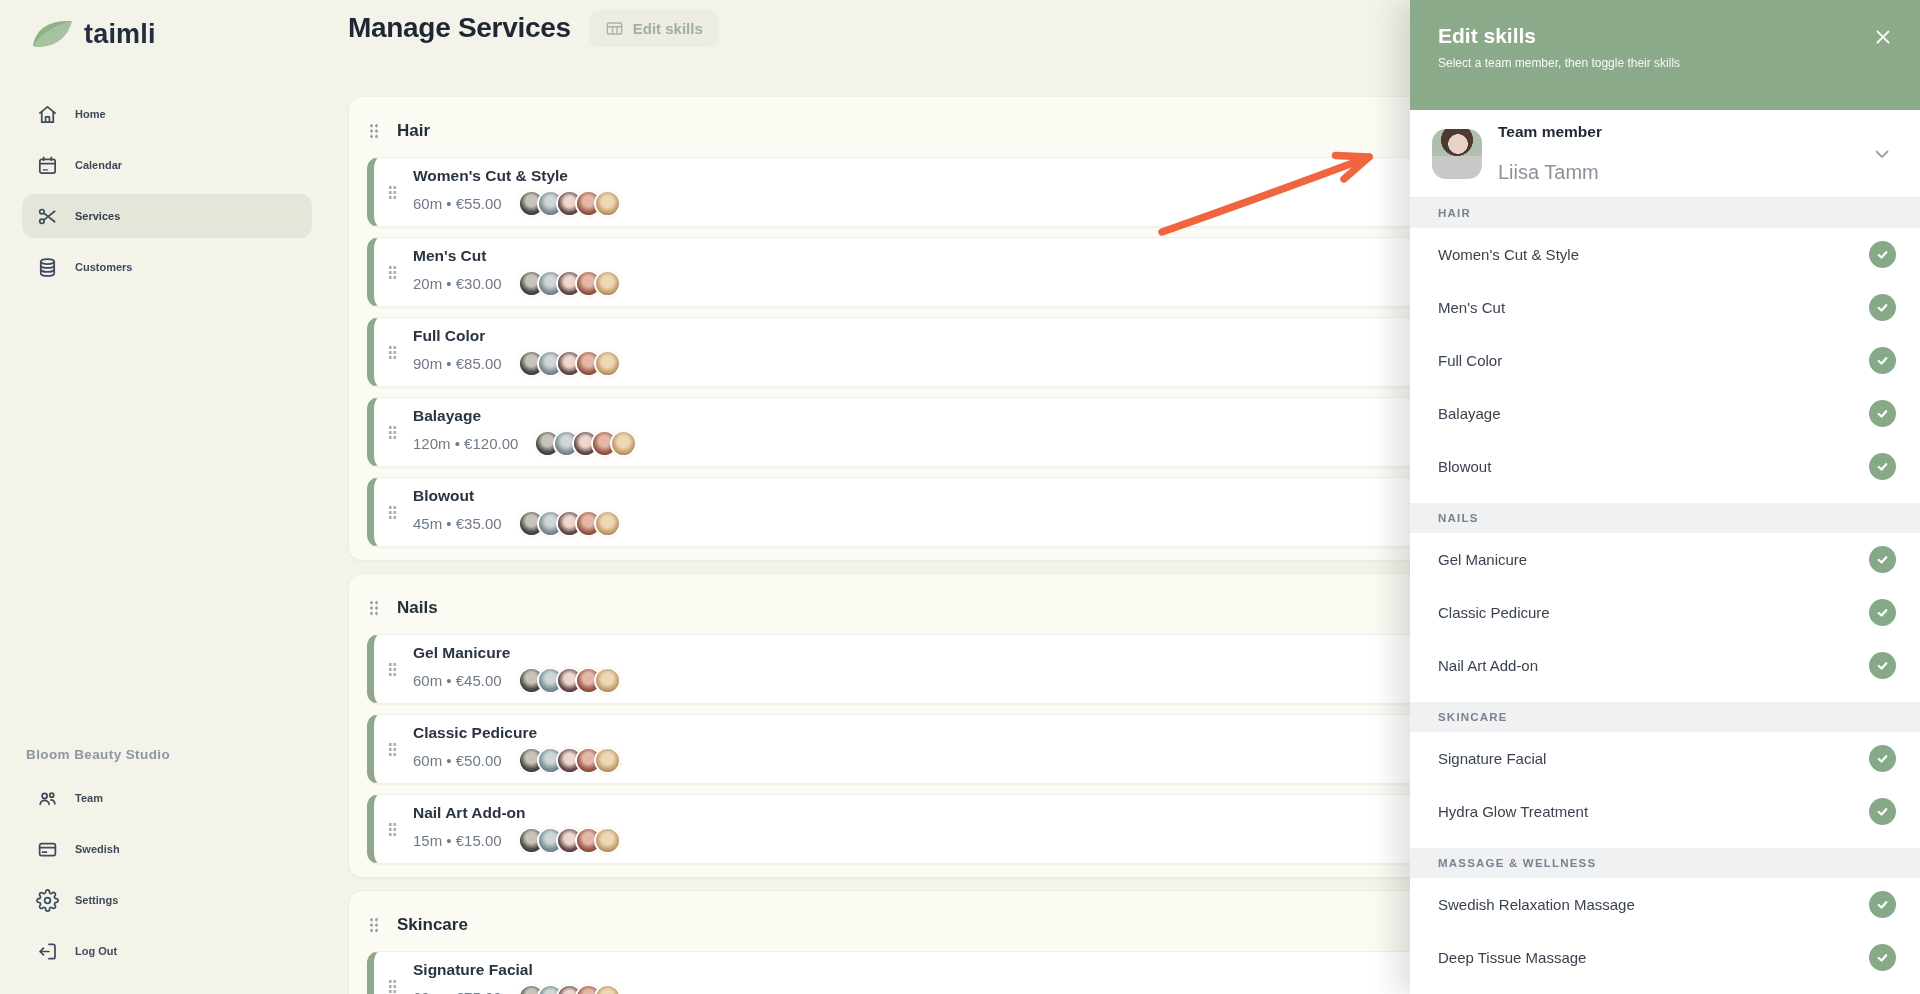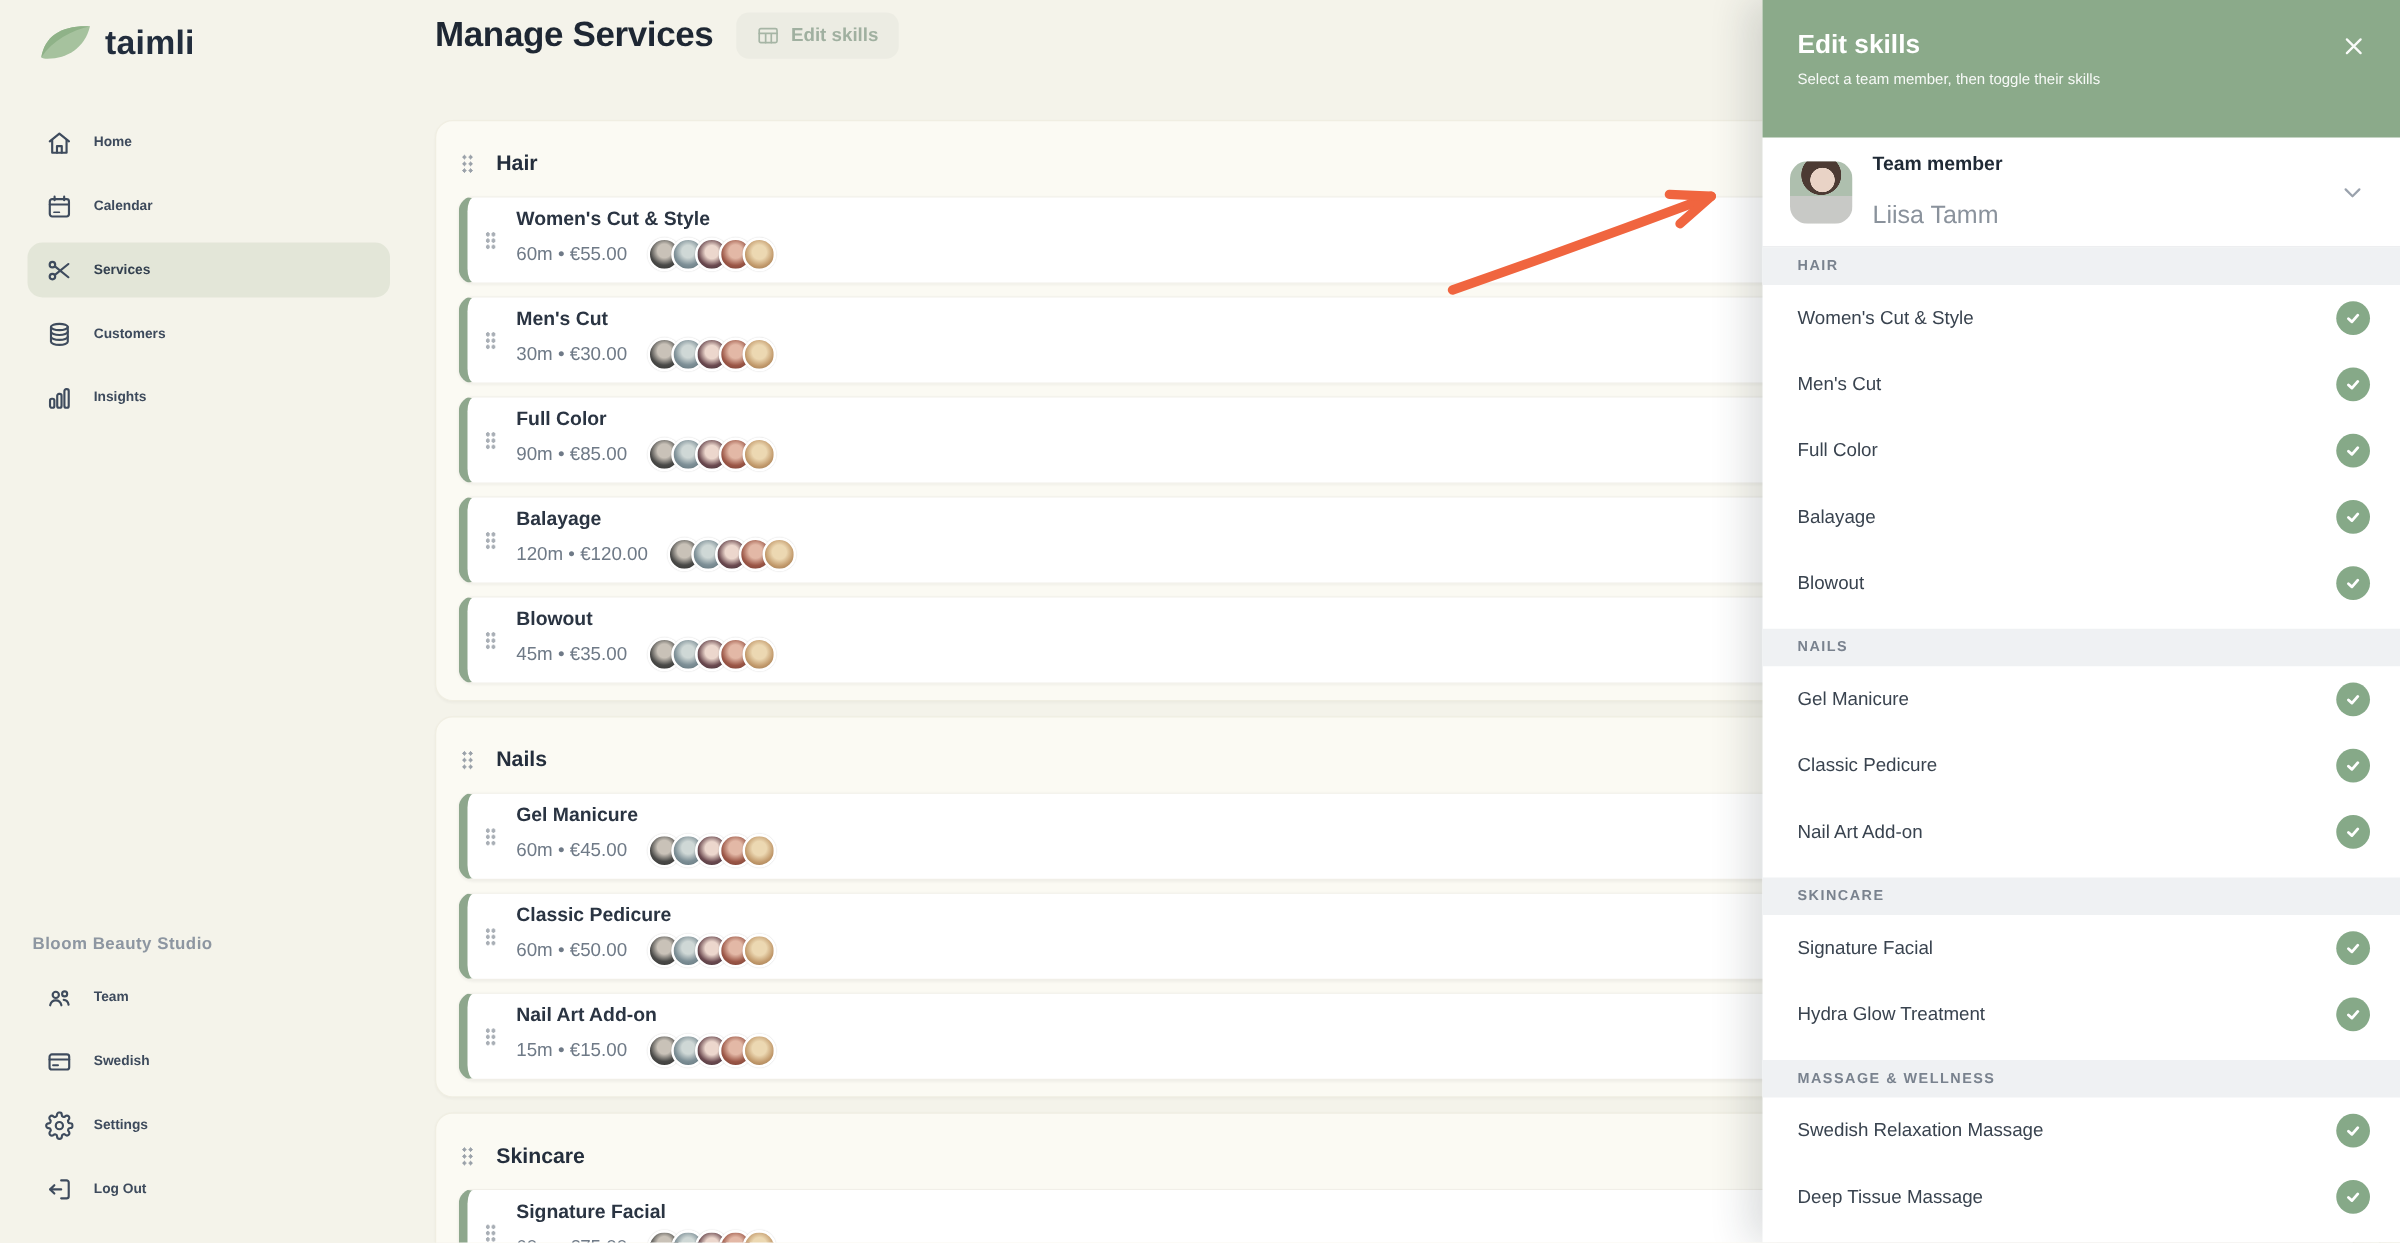--- a/index.html
+++ b/index.html
@@ -128,30 +128,20 @@
         <span class="icon">
           <svg width="23" height="23" viewBox="0 0 24 24">
               <ellipse cx="12" cy="5.8" rx="7" ry="2.6"></ellipse>
               <path d="M5 5.8v12.4c0 1.45 3.15 2.6 7 2.6s7-1.15 7-2.6V5.8"></path>
               <path d="M5 9.9c0 1.45 3.15 2.6 7 2.6s7-1.15 7-2.6"></path>
               <path d="M5 14c0 1.45 3.15 2.6 7 2.6s7-1.15 7-2.6"></path>
             </svg>
         </span>
         <span class="nav-label">Customers</span>
       </div>
-      <div class="nav-item">
-        <span class="icon">
-          <svg width="23" height="23" viewBox="0 0 24 24" stroke-width="1.6">
-              <rect x="4.2" y="12.5" width="3.6" height="7.5" rx="1.5"></rect>
-              <rect x="10.2" y="8.5" width="3.6" height="11.5" rx="1.5"></rect>
-              <rect x="16.2" y="4.5" width="3.6" height="15.5" rx="1.5"></rect>
-            </svg>
-        </span>
-        <span class="nav-label">Insights</span>
-      </div>
     </nav>
 
     <div class="spacer"></div>
 
     <div class="ws-label">Bloom Beauty Studio</div>
 
     <nav class="footer-nav">
       <div class="nav-item">
         <span class="icon">
           <svg width="23" height="23" viewBox="0 0 24 24" stroke-width="1.6">
@@ -231,21 +221,21 @@
                     <span class="av av5"></span>
                   </span>
               </div>
             </div>
           </div>
           <div class="card">
             <span class="grip"></span>
             <div class="card-body">
               <div class="svc-name">Men's Cut</div>
               <div class="svc-meta-row">
-                <span class="svc-meta">30m • €30.00</span>
+                <span class="svc-meta">20m • €30.00</span>
                 <span class="avatars">
                     <span class="av av1"></span>
                     <span class="av av2"></span>
                     <span class="av av3"></span>
                     <span class="av av4"></span>
                     <span class="av av5"></span>
                   </span>
               </div>
             </div>
           </div>

